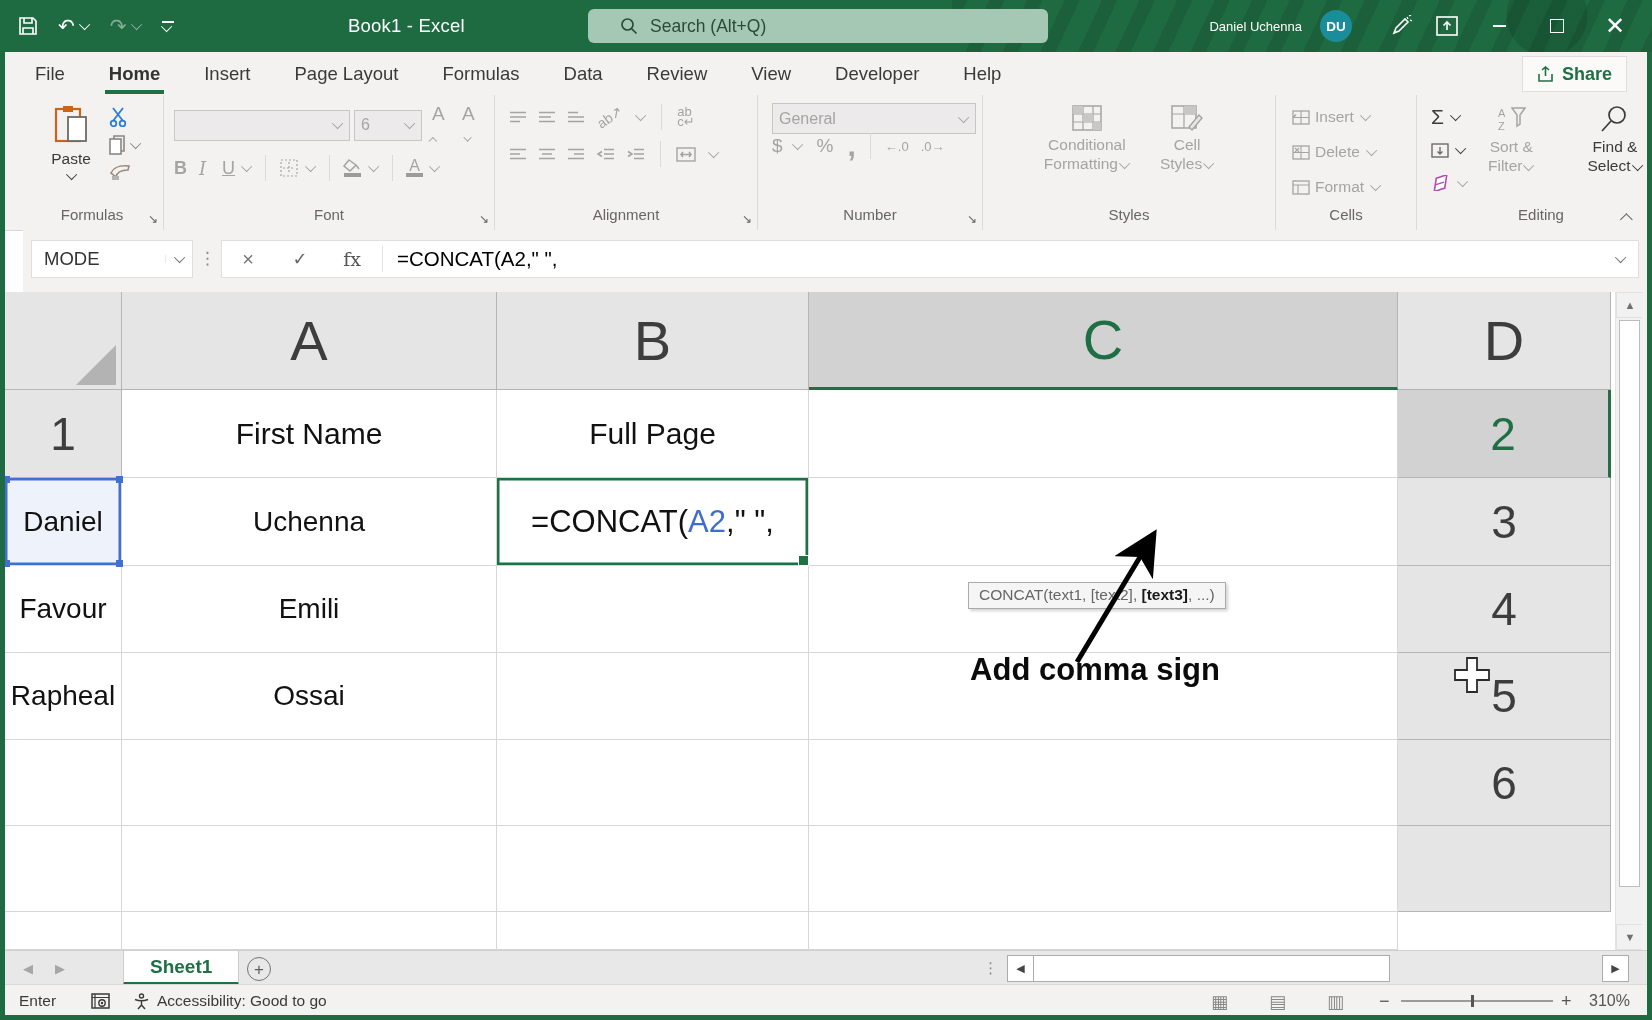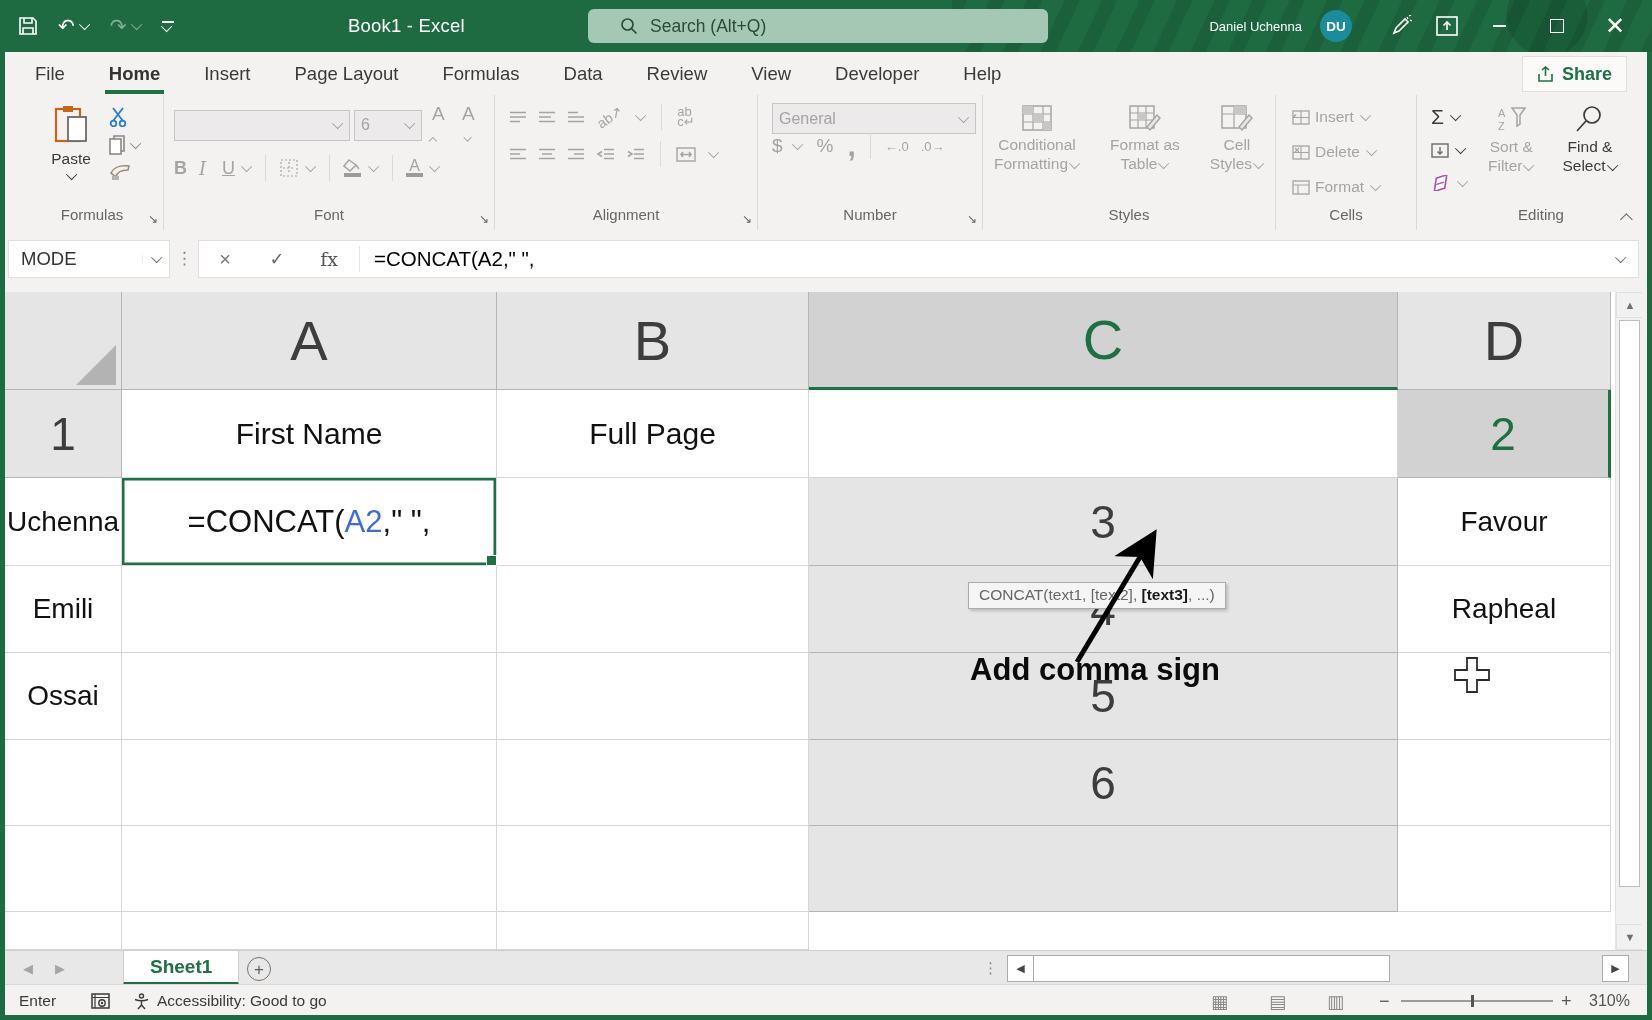--- a/index.html
+++ b/index.html
@@ -59,21 +59,21 @@
   .combo{background:#eceaea;border:1px solid #c8c6c4;height:29px;display:flex;align-items:center;
      font-size:16px;color:#a6a4a2;padding:0 6px;}
   .combo .chv{margin-left:auto;}
   .bigbtn{display:flex;flex-direction:column;align-items:center;justify-content:flex-start;gap:4px;
      font-size:15.5px;color:#a6a4a2;text-align:center;line-height:19px;padding:2px 8px;}
   .smallrow{display:flex;align-items:center;gap:5px;font-size:15.5px;height:24px;}
   .ag{stroke:#a6a4a2;stroke-width:1.6;fill:none;}
   .ribcollapse{position:absolute;right:14px;bottom:8px;color:#696662;}
 
   
-  .fbarzone{position:absolute;left:0;right:5px;top:230px;height:62px;background:#f3f2f1;}
+  .fbarzone{position:absolute;left:23px;right:5px;top:230px;height:62px;background:#f3f2f1;}
   .namebox{position:absolute;left:8px;top:10px;width:160px;height:36px;background:#fff;border:1px solid #e1dfdd;
      display:flex;align-items:center;}
   .namebox .nb-text{font-size:18.5px;color:#333;padding-left:12px;flex:1;}
   .nb-chv{width:26px;color:#6e6c6a;border-left:1px solid #eceae8;display:flex;justify-content:center;}
   .fdots{position:absolute;left:176px;top:10px;height:36px;display:flex;align-items:center;color:#8a8886;font-size:17px;}
   .fmain{position:absolute;left:198px;right:8px;top:10px;height:36px;background:#fff;border:1px solid #e1dfdd;
      display:flex;align-items:center;}
   .fbtn{width:52px;text-align:center;font-size:20px;color:#777;}
   .fx{font-family:"DejaVu Serif",serif;font-size:19px;color:#555;}
   .fsep{width:1px;height:26px;background:#e5e3e1;margin:0 4px;}
@@ -367,29 +367,20 @@
               <path d="M1 9h28M1 17h28M11 1v24M21 1v24" stroke="#a6a4a2" stroke-width="1.2"></path>
               <rect x="1" y="1" width="10" height="8" fill="#c9c7c5"></rect>
               <rect x="11" y="9" width="10" height="8" fill="#c9c7c5"></rect>
               <rect x="21" y="17" width="8" height="8" fill="#c9c7c5"></rect>
             </svg>
           <span><span>Conditional</span><br><span>Formatting</span><span class="chv"></span></span>
         </div>
         <div class="bigbtn">
           <svg width="32" height="26" viewBox="0 0 32 26">
               <rect x="1" y="1" width="24" height="22" fill="none" stroke="#a6a4a2" stroke-width="1.5"></rect>
-              <path d="M1 8h24M1 15h24M9 1v22M17 1v22" stroke="#a6a4a2" stroke-width="1.2"></path>
-              <rect x="9" y="8" width="8" height="7" fill="#c9c7c5"></rect>
-              <path d="M18 22 L28 10 L31 13 L21 25 Z" fill="#e8e6e4" stroke="#a6a4a2" stroke-width="1.4"></path>
-            </svg>
-          <span><span>Format as</span><br><span>Table</span><span class="chv"></span></span>
-        </div>
-        <div class="bigbtn">
-          <svg width="32" height="26" viewBox="0 0 32 26">
-              <rect x="1" y="1" width="24" height="22" fill="none" stroke="#a6a4a2" stroke-width="1.5"></rect>
               <path d="M1 9h24M13 1v22" stroke="#a6a4a2" stroke-width="1.2"></path>
               <rect x="13" y="1" width="12" height="8" fill="#c9c7c5"></rect>
               <path d="M18 22 L28 10 L31 13 L21 25 Z" fill="#e8e6e4" stroke="#a6a4a2" stroke-width="1.4"></path>
             </svg>
           <span><span>Cell</span><br><span>Styles</span><span class="chv"></span></span>
         </div>
       </div>
       <div class="rg-label"><span>Styles</span></div>
     </div>
 
@@ -448,21 +439,21 @@
           </span>
         </div>
         <div class="bigbtn">
           <svg width="30" height="28" viewBox="0 0 30 28">
               <text x="2" y="12" font-size="11" fill="#a6a4a2">A</text>
               <text x="2" y="25" font-size="11" fill="#a6a4a2">Z</text>
               <path d="M16 3h13L24 10v9l-3 2v-11Z" fill="none" stroke="#a6a4a2" stroke-width="1.5"></path>
             </svg>
           <span><span>Sort &amp;</span><br><span>Filter</span><span class="chv"></span></span>
         </div>
-        <div class="bigbtn" style="color:#3b3a39;">
+        <div class="bigbtn" style="color:#3b3a39;margin-left:25px;">
           <svg width="30" height="28" viewBox="0 0 30 28">
               <circle cx="17" cy="10" r="8" fill="none" stroke="#3b3a39" stroke-width="1.7"></circle>
               <path d="M11 16 L2 26" stroke="#3b3a39" stroke-width="1.7"></path>
             </svg>
           <span><span>Find &amp;</span><br><span>Select</span><span class="chv"></span></span>
         </div>
       </div>
       <div class="rg-label"><span>Editing</span></div>
     </div>
 
@@ -497,20 +488,27 @@
       <div class="hd colhd">B</div>
       <div class="hd colhd sel">C</div>
       <div class="hd colhd">D</div>
 
       <div class="hd rowhd">1</div>
       <div class="cell hdr">First Name</div>
       <div class="cell hdr">Full Page</div>
       <div class="cell"></div>
 
       <div class="hd rowhd sel">2</div>
+      <div class="cell refcell">
+        <span>Daniel</span>
+        <span class="hndl" style="left:-2px;top:-2px;"></span>
+        <span class="hndl" style="right:-2px;top:-2px;"></span>
+        <span class="hndl" style="left:-2px;bottom:-2px;"></span>
+        <span class="hndl" style="right:-2px;bottom:-2px;"></span>
+      </div>
       <div class="cell">Uchenna</div>
       <div class="cell editcell">
         <span class="formula-cell-text"><span>=CONCAT(</span><span class="refblue">A2</span><span>," ",</span></span>
         <span class="fillhndl"></span>
       </div>
       <div class="cell"></div>
 
       <div class="hd rowhd">3</div>
       <div class="cell">Favour</div>
       <div class="cell">Emili</div>

